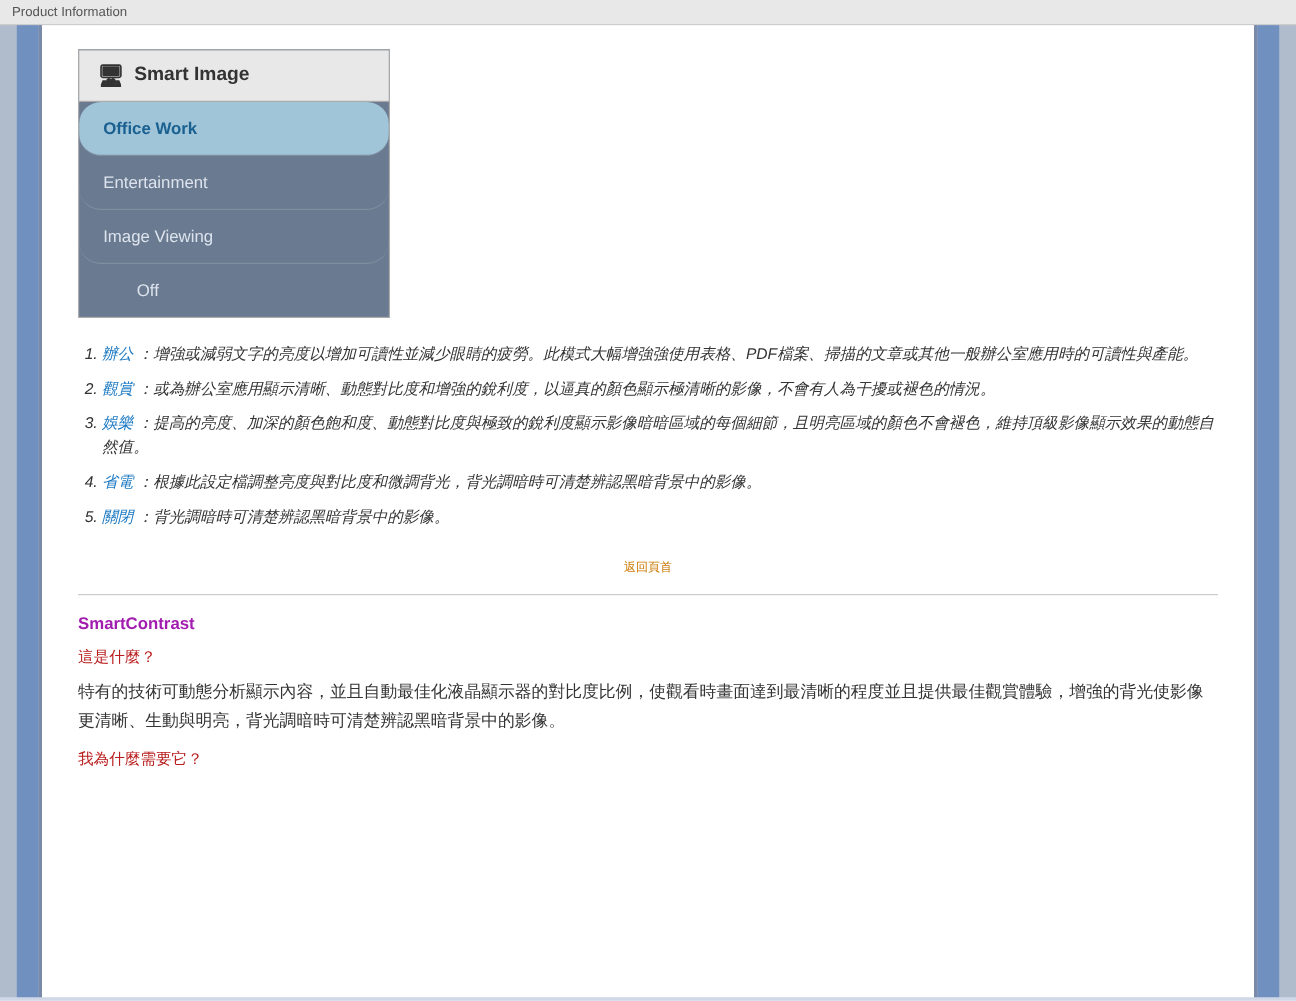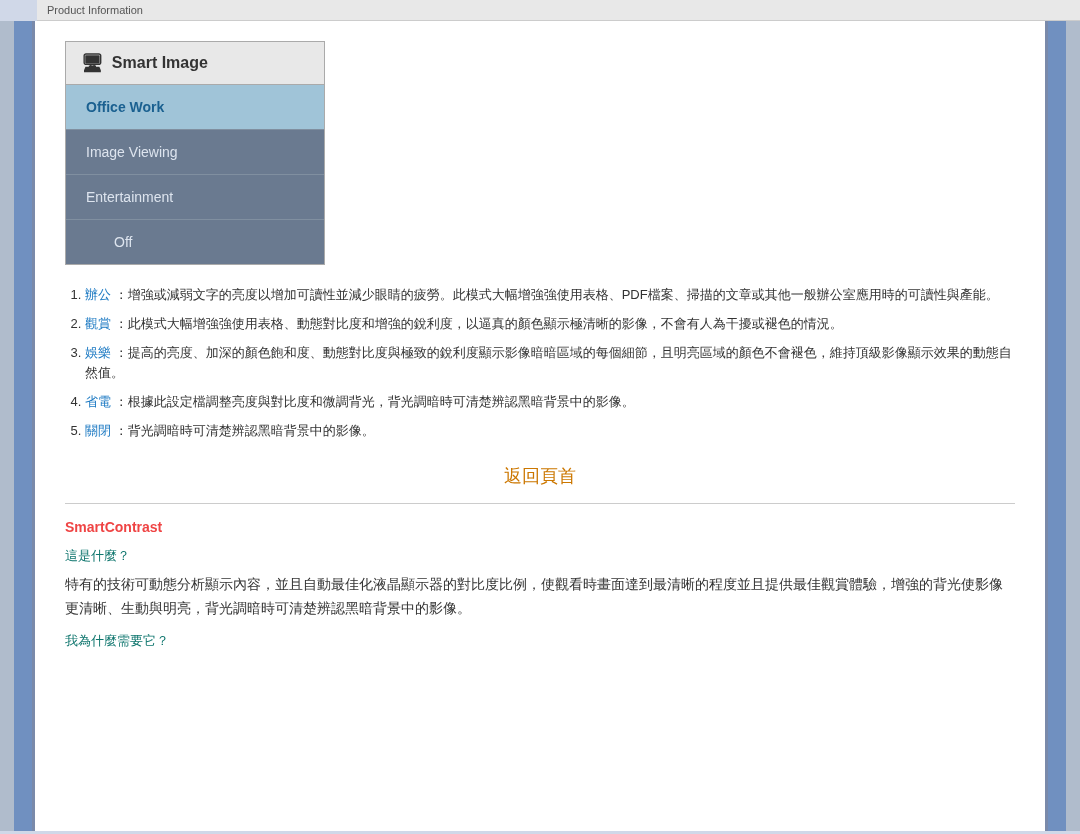--- a/index.html
+++ b/index.html
@@ -12,21 +12,20 @@
       min-height: 834px;
       position: relative;
     }
 
     .top-bar {
       background: #e8e8e8;
       padding: 4px 10px;
       font-size: 11px;
       color: #555;
       border-bottom: 1px solid #ccc;
-      margin-left: 37px;
     }
 
     .page-layout {
       display: flex;
       width: 100%;
       min-height: 810px;
     }
 
     .left-sidebar {
       width: 35px;
@@ -86,20 +85,21 @@
     .smart-image-icon {
       font-size: 18px;
     }
 
     .menu-item {
       padding: 14px 20px;
       color: #dde4ee;
       font-size: 14px;
       cursor: pointer;
       border-bottom: 1px solid #808fa0;
+      border-radius: 18px;
     }
 
     .menu-item.active {
       background: #a0c4d8;
       color: #1a6090;
       font-weight: bold;
     }
 
     .menu-item:last-child {
       border-bottom: none;
@@ -107,60 +107,61 @@
     }
 
     
     .content-body {
       margin-top: 15px;
     }
 
     .numbered-list {
       margin-left: 20px;
       margin-bottom: 22px;
+      font-style: italic;
     }
 
     .numbered-list li {
       margin-bottom: 8px;
       line-height: 1.6;
       font-size: 13px;
       color: #333;
     }
 
     .link-blue {
       color: #1a78c2;
       text-decoration: none;
     }
 
     .back-link {
       color: #cc7700;
       text-decoration: none;
-      font-size: 18px;
+      font-size: 10px;
     }
 
     .back-section {
       text-align: center;
       margin: 15px 0;
     }
 
     .divider {
       border: none;
       border-top: 1px solid #ccc;
       margin: 15px 0;
     }
 
     .section-title {
-      color: #ef4444;
+      color: #a21caf;
       font-weight: bold;
       font-size: 14px;
       margin-bottom: 10px;
     }
 
     .sub-title {
-      color: #0f766e;
+      color: #b91c1c;
       font-size: 13px;
       margin: 12px 0 8px 0;
     }
 
     .paragraph {
       font-size: 14px;
       line-height: 1.7;
       color: #333;
       margin-bottom: 10px;
     }
@@ -181,39 +182,39 @@
 
     <div class="smart-image-panel">
       <div class="smart-image-header">
         <span class="smart-image-icon">🖥</span>
         <span>Smart Image</span>
       </div>
       <div class="menu-item active">
         <span>Office Work</span>
       </div>
       <div class="menu-item">
+        <span>Entertainment</span>
+      </div>
+      <div class="menu-item">
         <span>Image Viewing</span>
-      </div>
-      <div class="menu-item">
-        <span>Entertainment</span>
       </div>
       <div class="menu-item">
         <span>Off</span>
       </div>
     </div>
 
     <div class="content-body">
       <ol class="numbered-list">
         <li>
           <a class="link-blue" href="#">辦公</a>
           <span>：增強或減弱文字的亮度以增加可讀性並減少眼睛的疲勞。此模式大幅增強強使用表格、PDF檔案、掃描的文章或其他一般辦公室應用時的可讀性與產能。</span>
         </li>
         <li>
           <a class="link-blue" href="#">觀賞</a>
-          <span>：此模式大幅增強強使用表格、動態對比度和增強的銳利度，以逼真的顏色顯示極清晰的影像，不會有人為干擾或褪色的情況。</span>
+          <span>：或為辦公室應用顯示清晰、動態對比度和增強的銳利度，以逼真的顏色顯示極清晰的影像，不會有人為干擾或褪色的情況。</span>
         </li>
         <li>
           <a class="link-blue" href="#">娛樂</a>
           <span>：提高的亮度、加深的顏色飽和度、動態對比度與極致的銳利度顯示影像暗暗區域的每個細節，且明亮區域的顏色不會褪色，維持頂級影像顯示效果的動態自然值。</span>
         </li>
         <li>
           <a class="link-blue" href="#">省電</a>
           <span>：根據此設定檔調整亮度與對比度和微調背光，背光調暗時可清楚辨認黑暗背景中的影像。</span>
         </li>
         <li>

